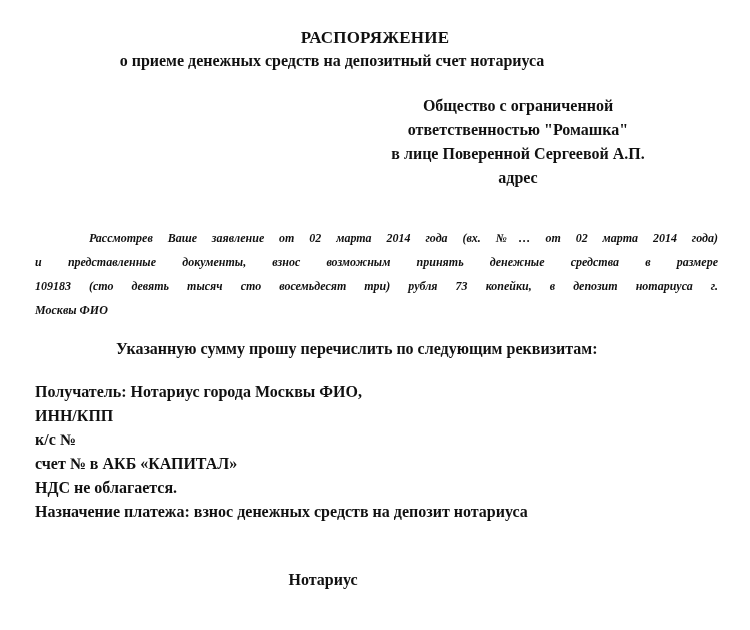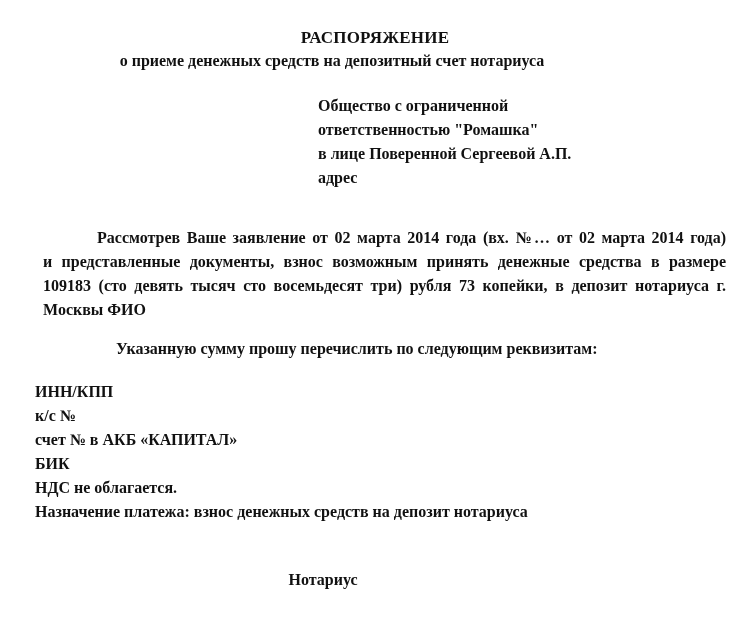--- a/index.html
+++ b/index.html
@@ -41,32 +41,33 @@
       top: 51px;
       text-align: center;
       font-size: 16px;
       line-height: 20px;
     }
     .addressee {
       position: absolute;
       right: 32px;
       top: 94px;
       width: 400px;
-      text-align: left;
+      text-align: center;
       font-size: 16px;
       line-height: 24px;
     }
     .addressee div { white-space: nowrap; }
     .body-para {
       position: absolute;
-      left: 43px;
+      left: 35px;
       top: 226px;
       width: 683px;
-      font-size: 16px;
+      font-size: 12px;
       line-height: 24px;
+      font-style: italic;
     }
     .body-para .line {
       text-align: justify;
       text-align-last: justify;
       white-space: nowrap;
       display: block;
     }
     .body-para .line.first { padding-left: 54px; }
     .body-para .line.last { text-align-last: left; }
     .instruction {
@@ -114,23 +115,23 @@
   <div class="body-para">
     <span class="line first">Рассмотрев Ваше заявление от 02 марта 2014 года (вх. №… от  02 марта 2014 года)</span>
     <span class="line">и представленные документы, взнос возможным принять денежные средства в размере</span>
     <span class="line">109183 (сто девять тысяч сто восемьдесят три) рубля 73 копейки, в депозит нотариуса  г.</span>
     <span class="line last">Москвы ФИО</span>
   </div>
 
   <div class="instruction">Указанную сумму прошу перечислить по следующим реквизитам:</div>
 
   <div class="requisites">
+    <div>Получатель: Нотариус города Москвы ФИО,</div>
     <div>ИНН/КПП</div>
     <div>к/с №</div>
     <div>счет № в  АКБ «КАПИТАЛ»</div>
-    <div>БИК</div>
     <div>НДС не облагается.</div>
     <div>Назначение платежа: взнос денежных средств на депозит нотариуса</div>
   </div>
 
   <div class="signature">Нотариус</div>
 
 </div>
 
 </body></html>

